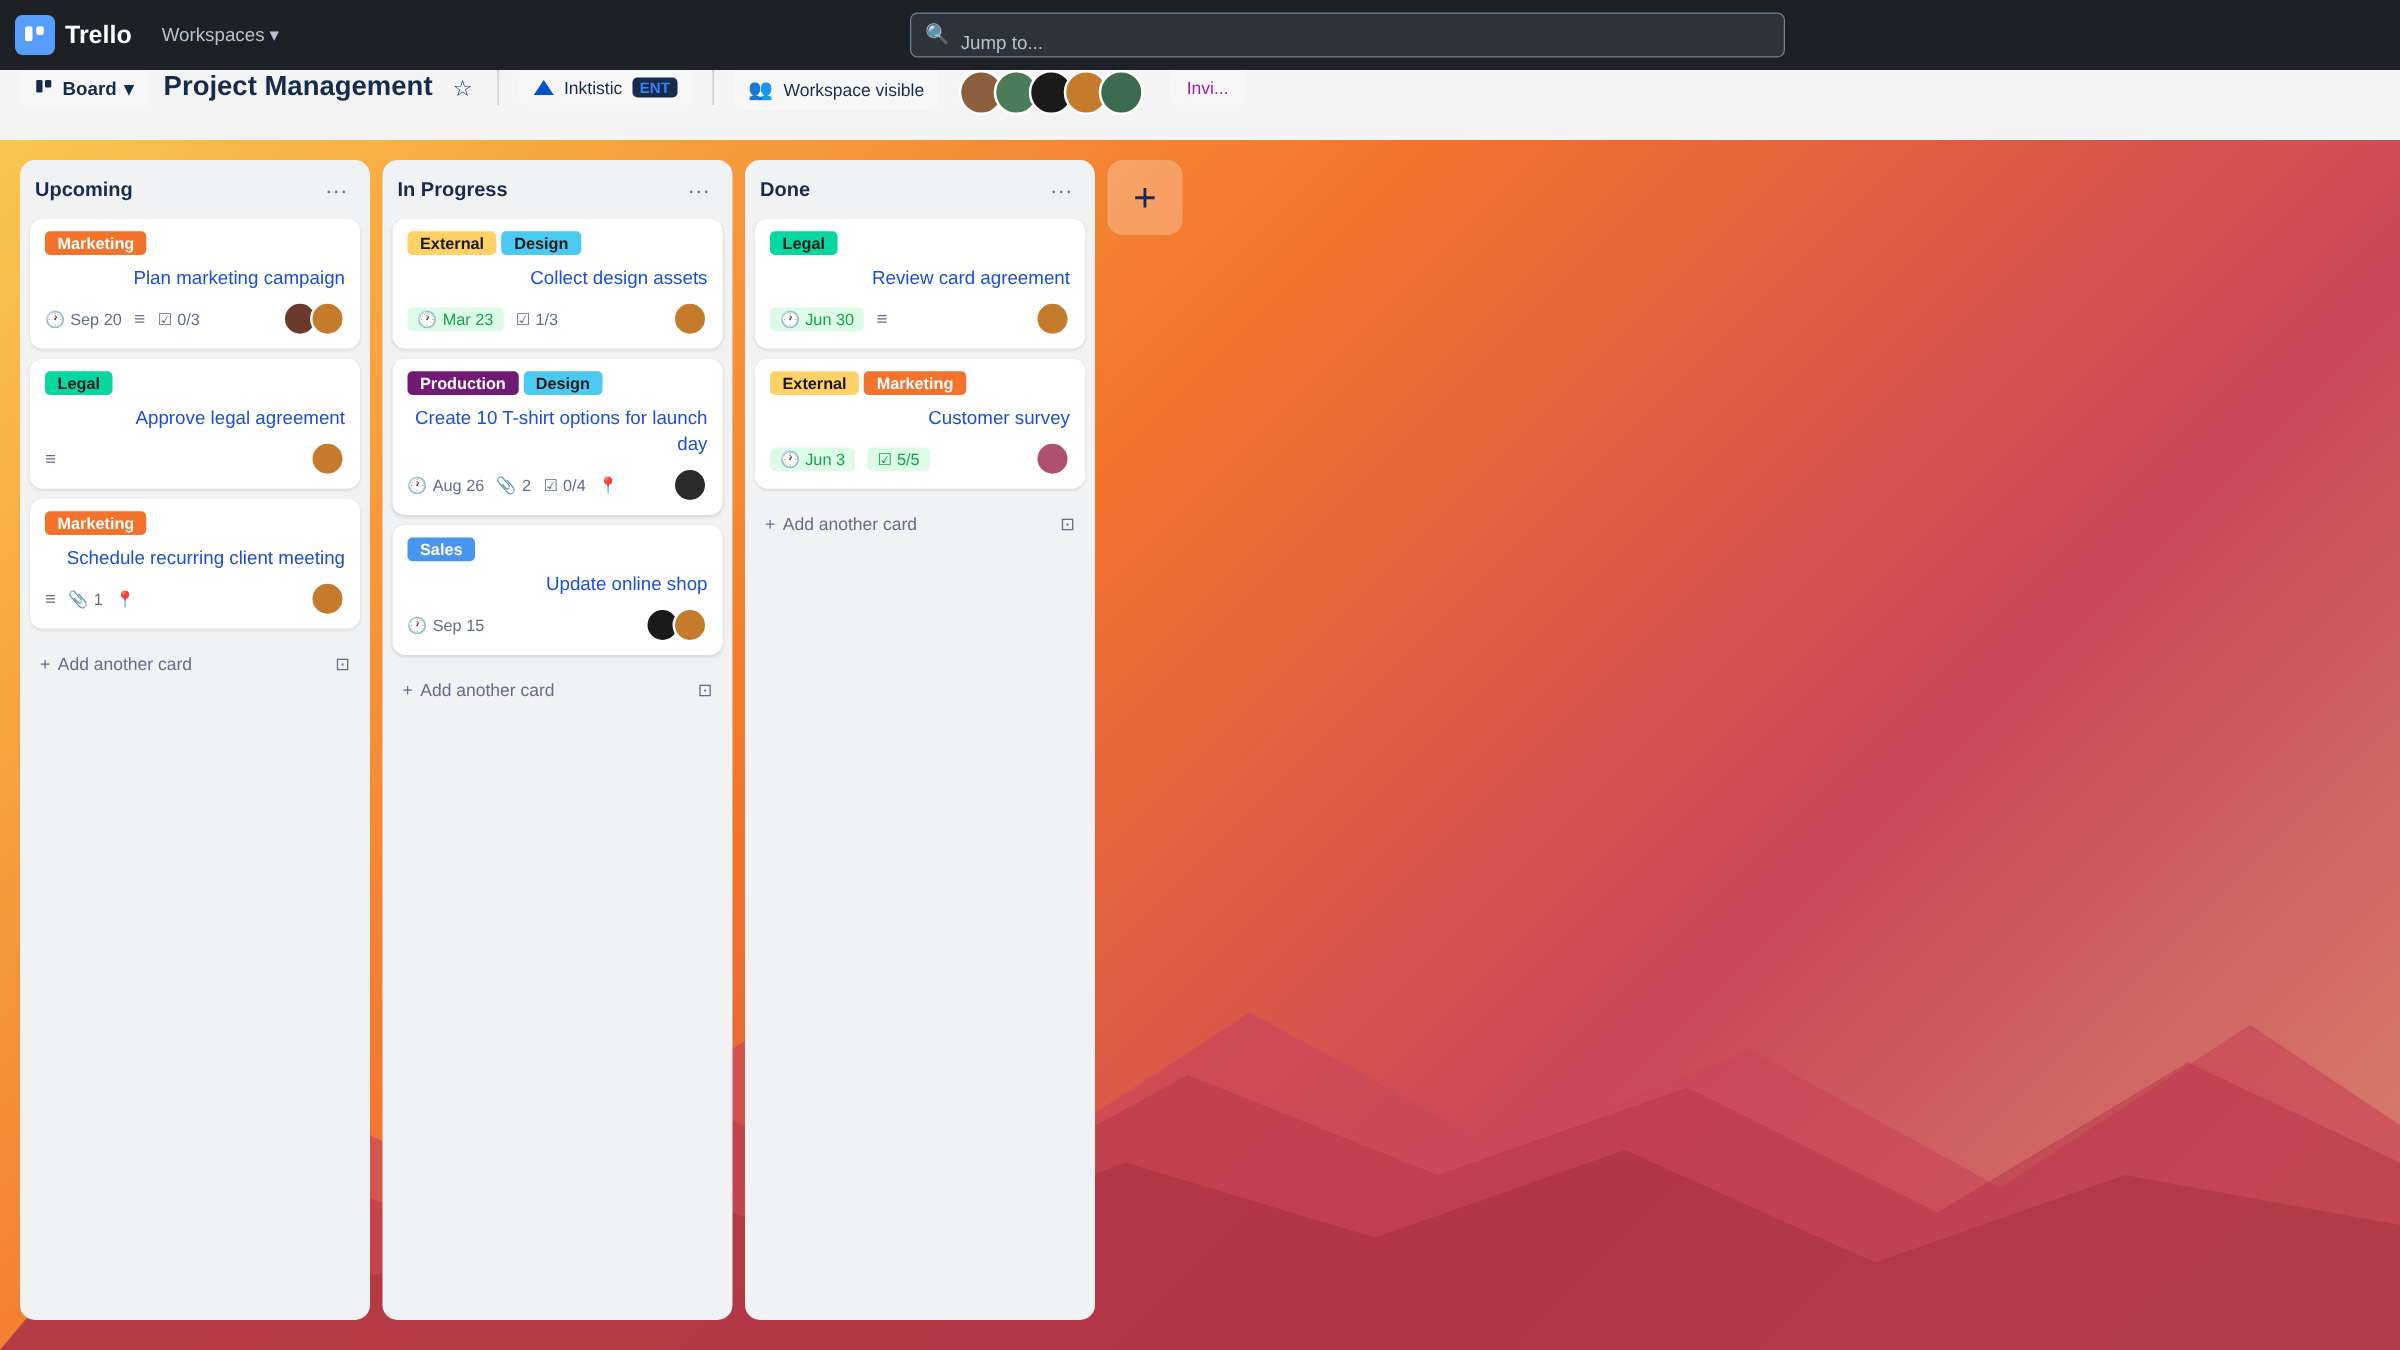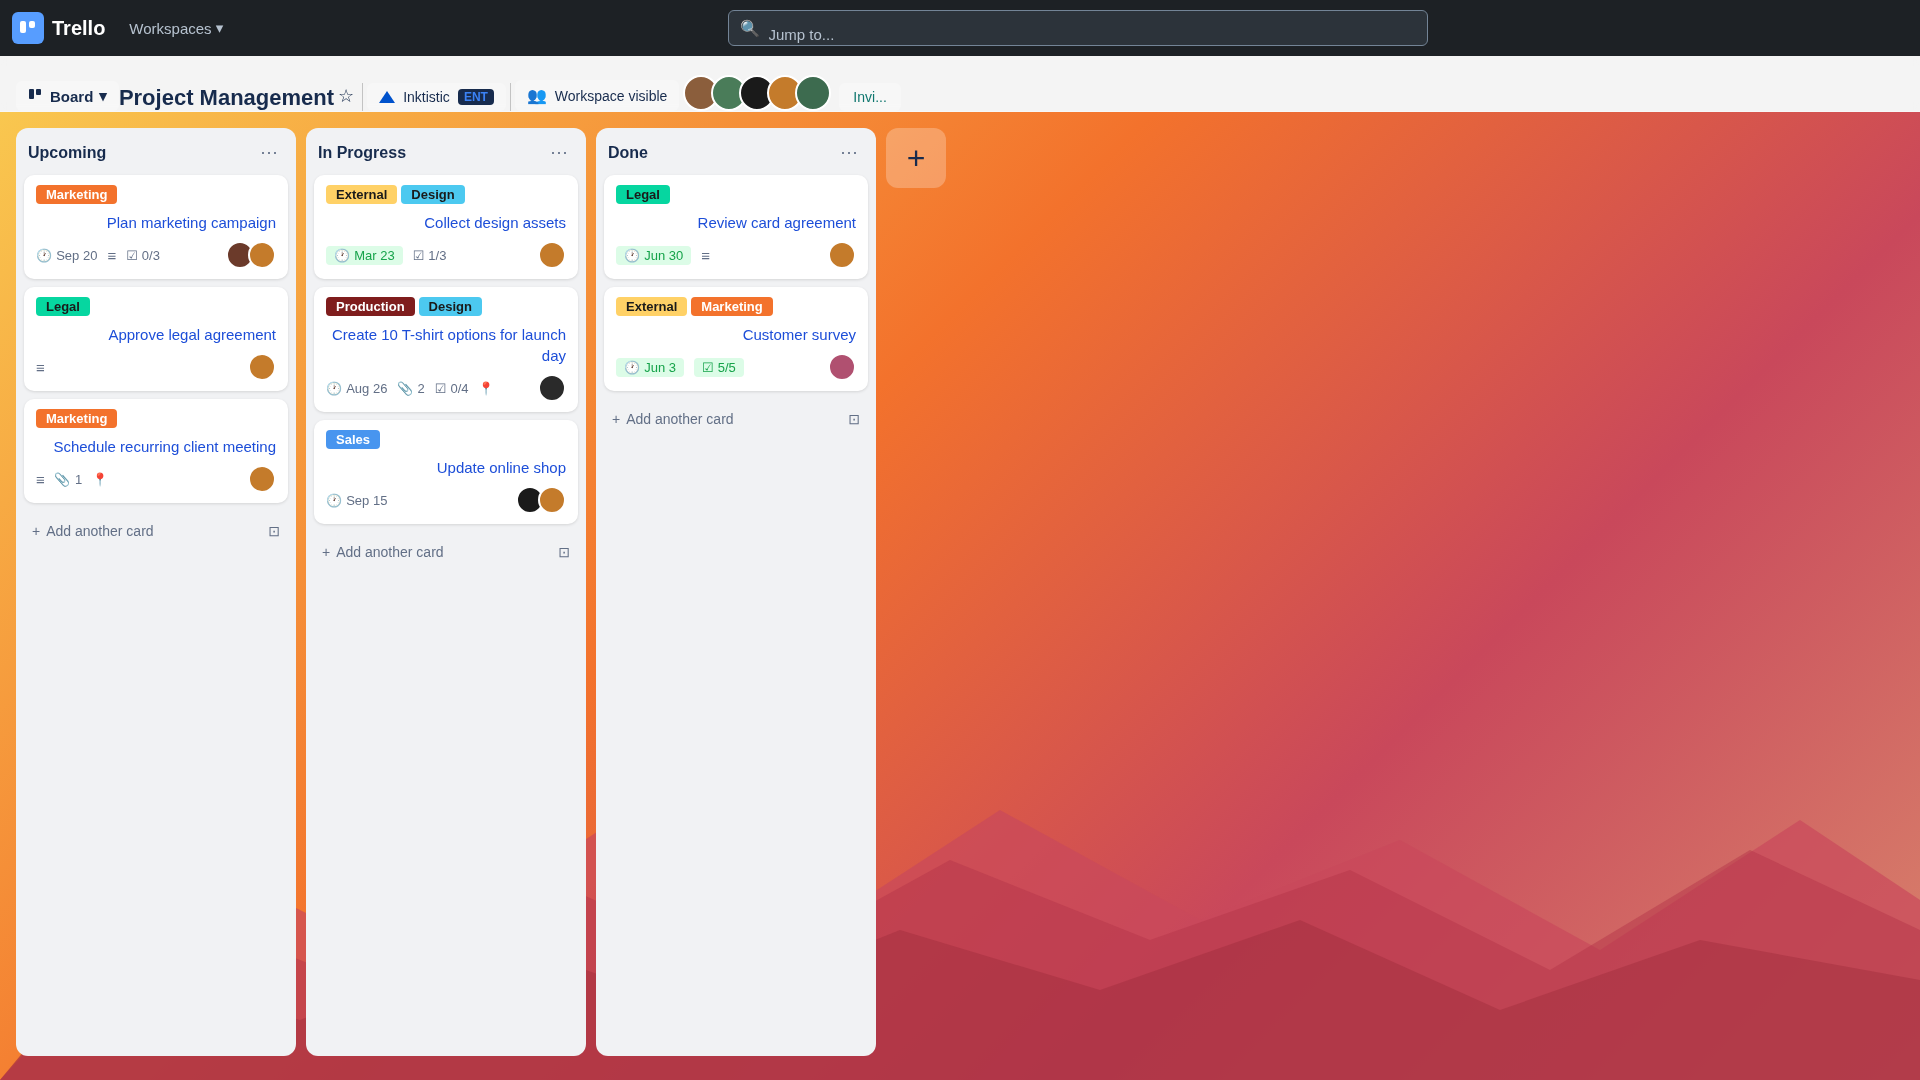--- a/index.html
+++ b/index.html
@@ -67,25 +67,26 @@
       color: #b6c2cf;
       font-size: 15px;
       width: 100%;
       margin-top: 12px;
     }
     .search-bar input::placeholder { color: #b6c2cf; }
 
     
     .board-header {
       display: flex;
-      align-items: flex-end;
+      align-items: flex-start;
       background: rgba(255,255,255,0.25);
       backdrop-filter: blur(4px);
       height: 56px;
       padding: 0 16px;
+      gap: 12px;
       border-bottom: 1px solid rgba(255,255,255,0.3);
     }
     .board-btn {
       display: flex;
       align-items: center;
       gap: 6px;
       background: rgba(255,255,255,0.3);
       border: none;
       border-radius: 6px;
       padding: 6px 12px;
@@ -171,21 +172,21 @@
     .avatar-3 { background: #1a1a1a; }
     .avatar-4 { background: #7b3f00; }
     .avatar-5 { background: #2d6a4f; }
     .invite-btn {
       background: rgba(255,255,255,0.3);
       border: none;
       border-radius: 6px;
       padding: 6px 14px;
       cursor: pointer;
       font-size: 14px;
-      color: #0f766e;
+      color: #a21caf;
       font-weight: 500;
       margin-left: 8px;
     }
 
     
     .board-bg {
       position: relative;
       width: 100%;
       height: calc(1080px - 56px - 56px);
       overflow: hidden;
@@ -266,21 +267,21 @@
       border-radius: 4px;
       padding: 2px 10px;
       font-size: 13px;
       font-weight: 600;
       color: white;
     }
     .tag-marketing { background: #f3722c; }
     .tag-legal { background: #06d6a0; color: #1a1a1a; }
     .tag-external { background: #ffd166; color: #1a1a1a; }
     .tag-design { background: #4cc9f0; color: #1a1a1a; }
-    .tag-production { background: #7f1d1d; }
+    .tag-production { background: #701a75; }
     .tag-sales { background: #4895ef; }
     .card-title {
       font-size: 15px;
       color: #1d4ed8;
       font-weight: 400;
       line-height: 1.4;
       margin-bottom: 8px;
       text-align: right;
     }
     .card-meta {

